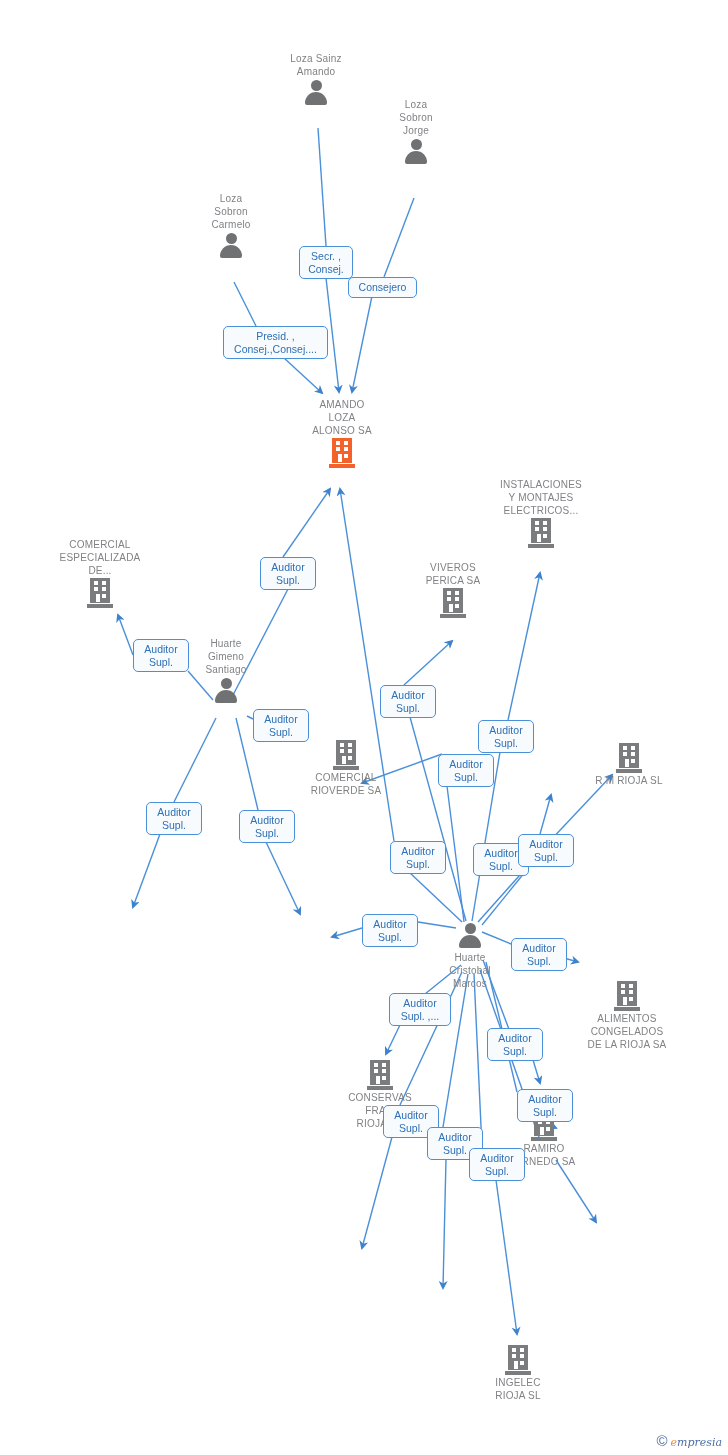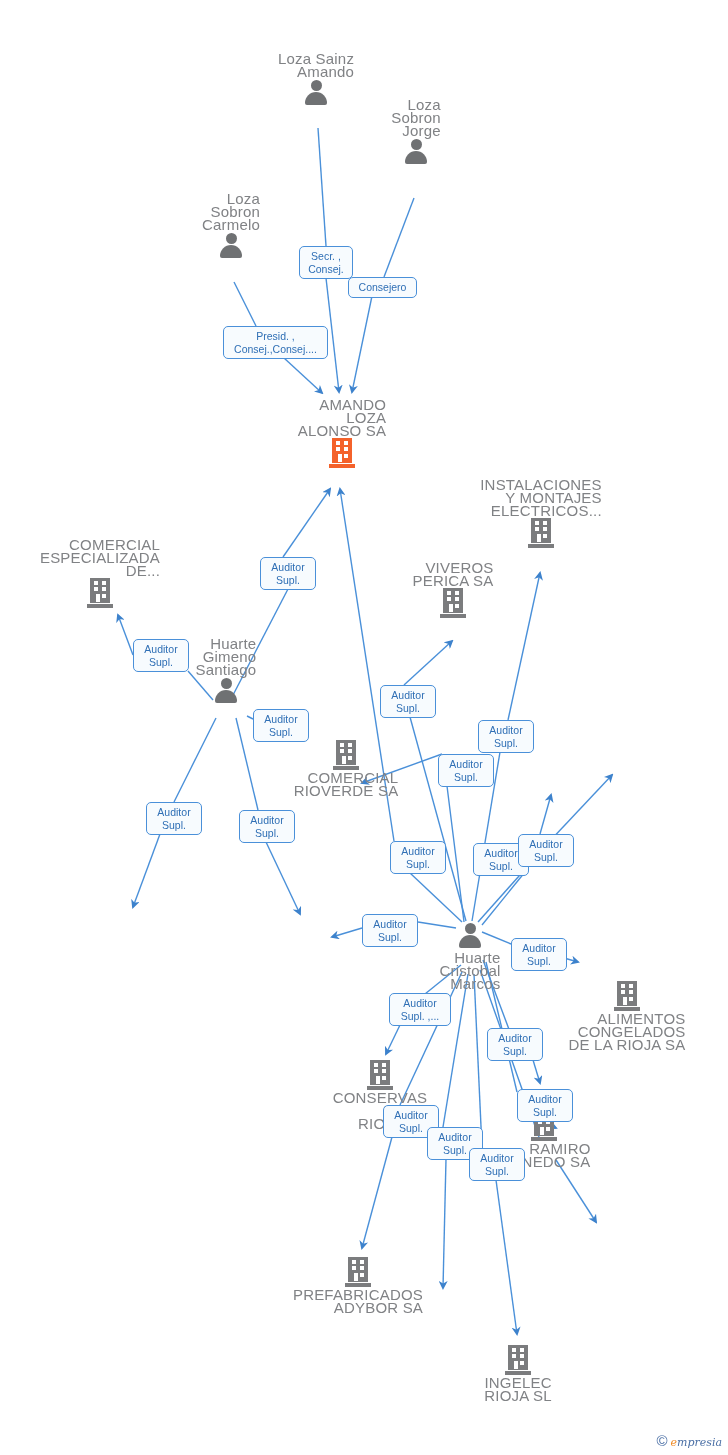--- a/index.html
+++ b/index.html
@@ -7,21 +7,21 @@
     font-family:"Liberation Sans","DejaVu Sans",sans-serif;
     width:728px;height:1455px;position:relative;overflow:hidden;
   }
   #canvas{position:absolute;left:0;top:0;width:728px;height:1455px;}
   svg.edges{position:absolute;left:0;top:0;width:728px;height:1455px;pointer-events:none;}
 
   
   .node{position:absolute;display:flex;flex-direction:column;align-items:center;
         width:150px;margin-left:-75px;}
   .node .cap{
-    font-size:15px;line-height:13px;color:#808285;text-align:right;
+    font-size:10px;line-height:13px;color:#808285;text-align:center;
     letter-spacing:.2px;white-space:pre-line;
   }
   .node.below .cap{order:2;margin-top:1px;}
   .node.above .cap{order:0;margin-bottom:1px;}
   .node .glyph{order:1;}
 
   
   .bldg{width:26px;height:30px;position:relative;}
   .bldg .body{position:absolute;left:3px;top:0;width:20px;height:25px;background:currentColor;}
   .bldg .base{position:absolute;left:0;bottom:0;width:26px;height:4px;background:currentColor;}
@@ -239,20 +239,33 @@
       <div class="win" style="left:7px;top:9px;"></div>
         <div class="win" style="left:15px;top:9px;"></div>
       <div class="win" style="left:15px;top:16px;"></div>
         <div class="door"></div>
     </div>
     <div class="cap">COMERCIAL
 RIOVERDE SA</div>
   </div>
 
 
+  <div class="node below" style="left:629px;top:743px;">
+    <div class="glyph bldg c-gray">
+      <div class="body"></div>
+        <div class="base"></div>
+      <div class="win" style="left:7px;top:3px;"></div>
+        <div class="win" style="left:15px;top:3px;"></div>
+      <div class="win" style="left:7px;top:9px;"></div>
+        <div class="win" style="left:15px;top:9px;"></div>
+      <div class="win" style="left:15px;top:16px;"></div>
+        <div class="door"></div>
+    </div>
+    <div class="cap">R M RIOJA SL</div>
+  </div>
 
 
 
   <div class="node below" style="left:470px;top:922px;">
     <div class="glyph person">
         <div class="head"></div>
         <div class="torso"></div>
       </div>
     <div class="cap">Huarte
 Cristobal
@@ -300,34 +313,20 @@
       <div class="win" style="left:7px;top:9px;"></div>
         <div class="win" style="left:15px;top:9px;"></div>
       <div class="win" style="left:15px;top:16px;"></div>
         <div class="door"></div>
     </div>
     <div class="cap">RAMIRO
 ...RNEDO SA</div>
   </div>
 
 
-  <div class="node below" style="left:358px;top:1257px;">
-    <div class="glyph bldg c-gray">
-      <div class="body"></div>
-        <div class="base"></div>
-      <div class="win" style="left:7px;top:3px;"></div>
-        <div class="win" style="left:15px;top:3px;"></div>
-      <div class="win" style="left:7px;top:9px;"></div>
-        <div class="win" style="left:15px;top:9px;"></div>
-      <div class="win" style="left:15px;top:16px;"></div>
-        <div class="door"></div>
-    </div>
-    <div class="cap">PREFABRICADOS
-ADYBOR SA</div>
-  </div>
 
 
   <div class="node below" style="left:518px;top:1345px;">
     <div class="glyph bldg c-gray">
       <div class="body"></div>
         <div class="base"></div>
       <div class="win" style="left:7px;top:3px;"></div>
         <div class="win" style="left:15px;top:3px;"></div>
       <div class="win" style="left:7px;top:9px;"></div>
         <div class="win" style="left:15px;top:9px;"></div>

